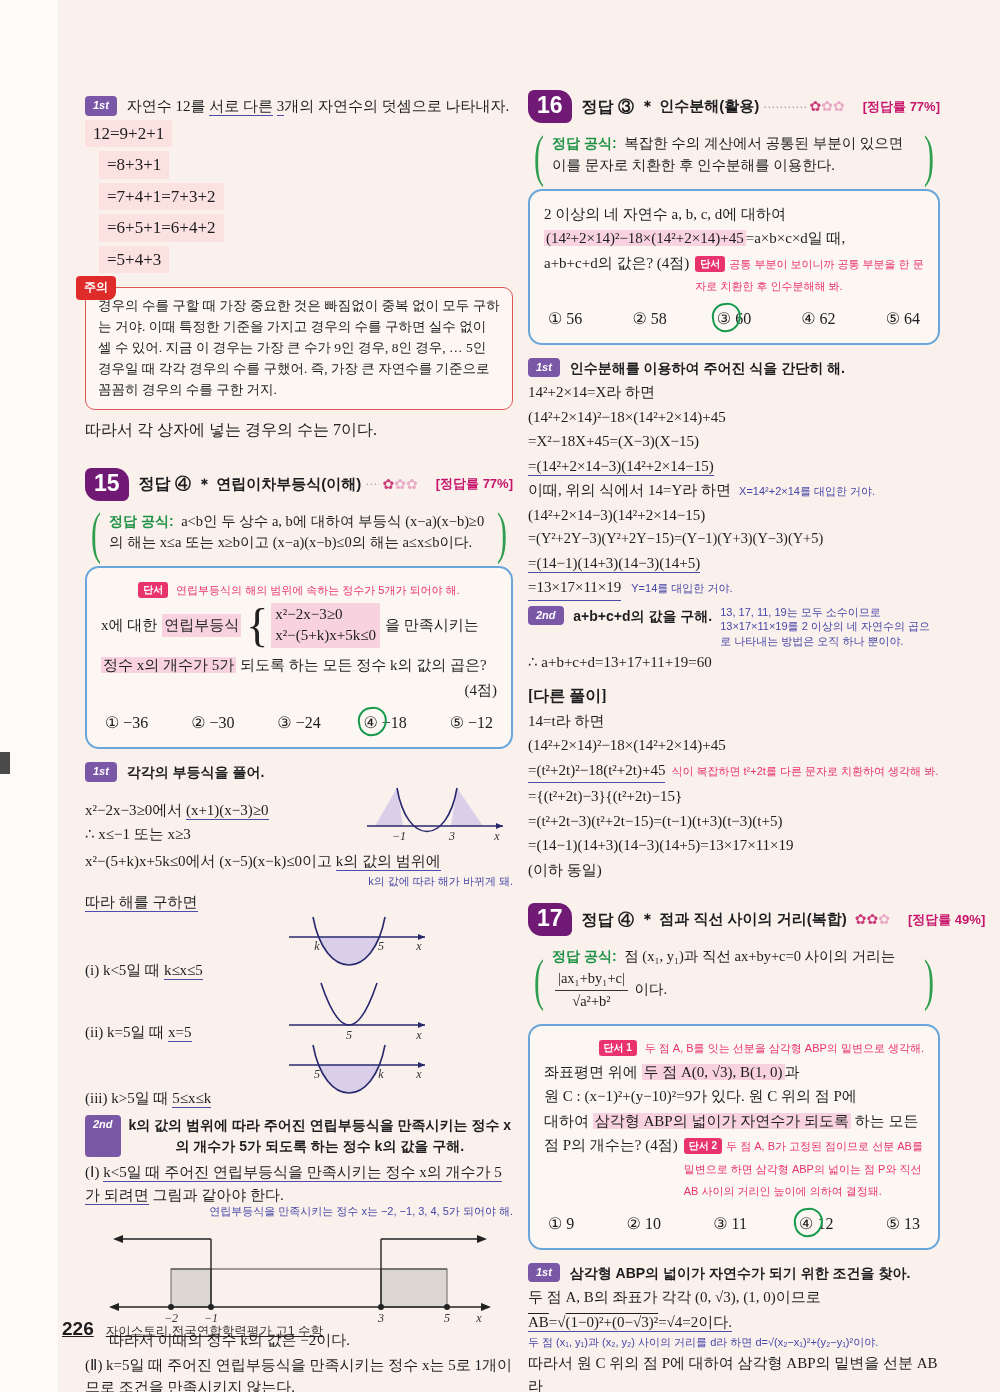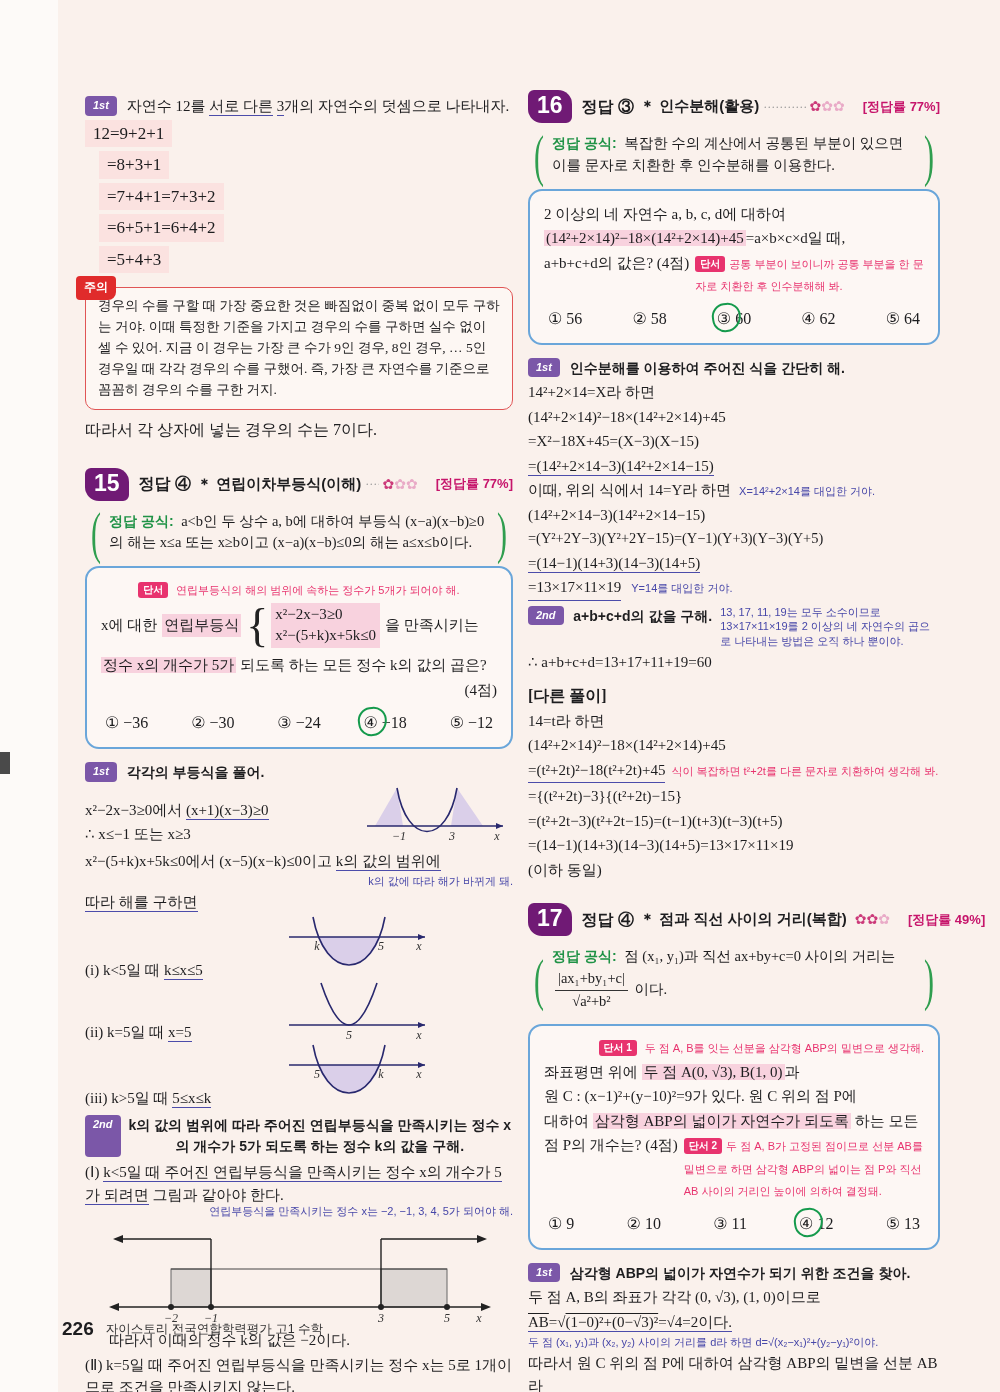--- a/index.html
+++ b/index.html
@@ -86,21 +86,21 @@
     position:absolute;left:-10px;top:-12px;background:#e02b2b;color:#fff;
     font-family:"Liberation Sans",sans-serif;font-weight:bold;font-size:12px;
     padding:2px 8px 3px;border-radius:4px 4px 8px 4px;
   }
   .eqflex{display:flex;}
   .eqcol{width:200px;}
   .eqcol .eq{display:inline-block;background:#fbe2e0;padding:1px 8px;margin:2px 0;font-size:17px;}
   .eqnotes{width:235px;padding-top:10px;}
   .eqnotes .nb{margin-bottom:14px;}
   .arrow-pre{color:#4646a8;margin-right:2px;}
-  .footer{position:absolute;left:62px;top:1318px;display:flex;align-items:center;}
+  .footer{position:absolute;left:62px;top:1318px;display:flex;align-items:flex-end;text-decoration:underline;}
   .footer .pno{font-family:"Liberation Sans",sans-serif;font-weight:bold;font-size:19px;margin-right:12px;}
   .footer .ptitle{font-family:"Liberation Sans",sans-serif;font-size:12.5px;color:#333;}
   svg text{font-family:"Liberation Serif",serif;font-style:italic;fill:#333;}
   svg .lbl{font-size:12px;}
   .case-note-wrap{position:relative;}
 </style>
 </head>
 <body>
 
 <div class="page">

